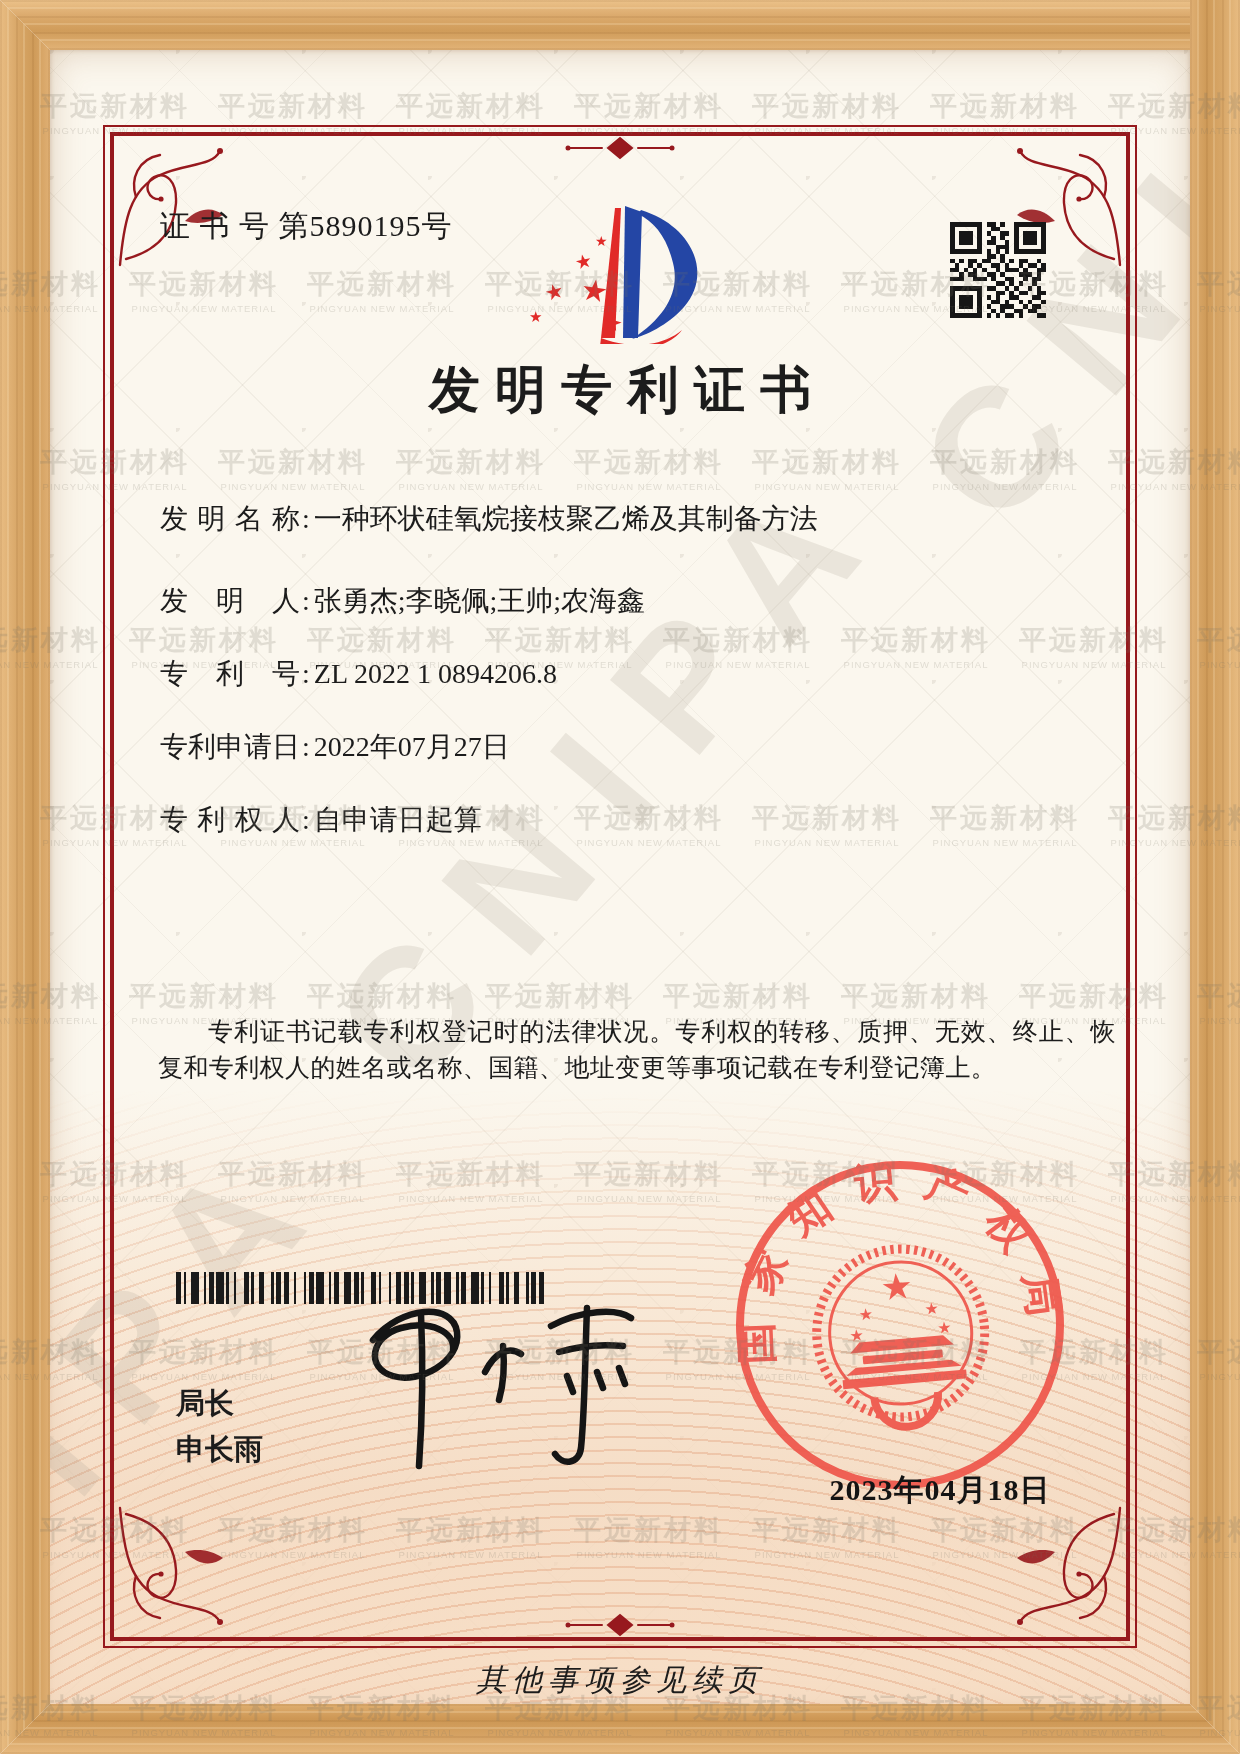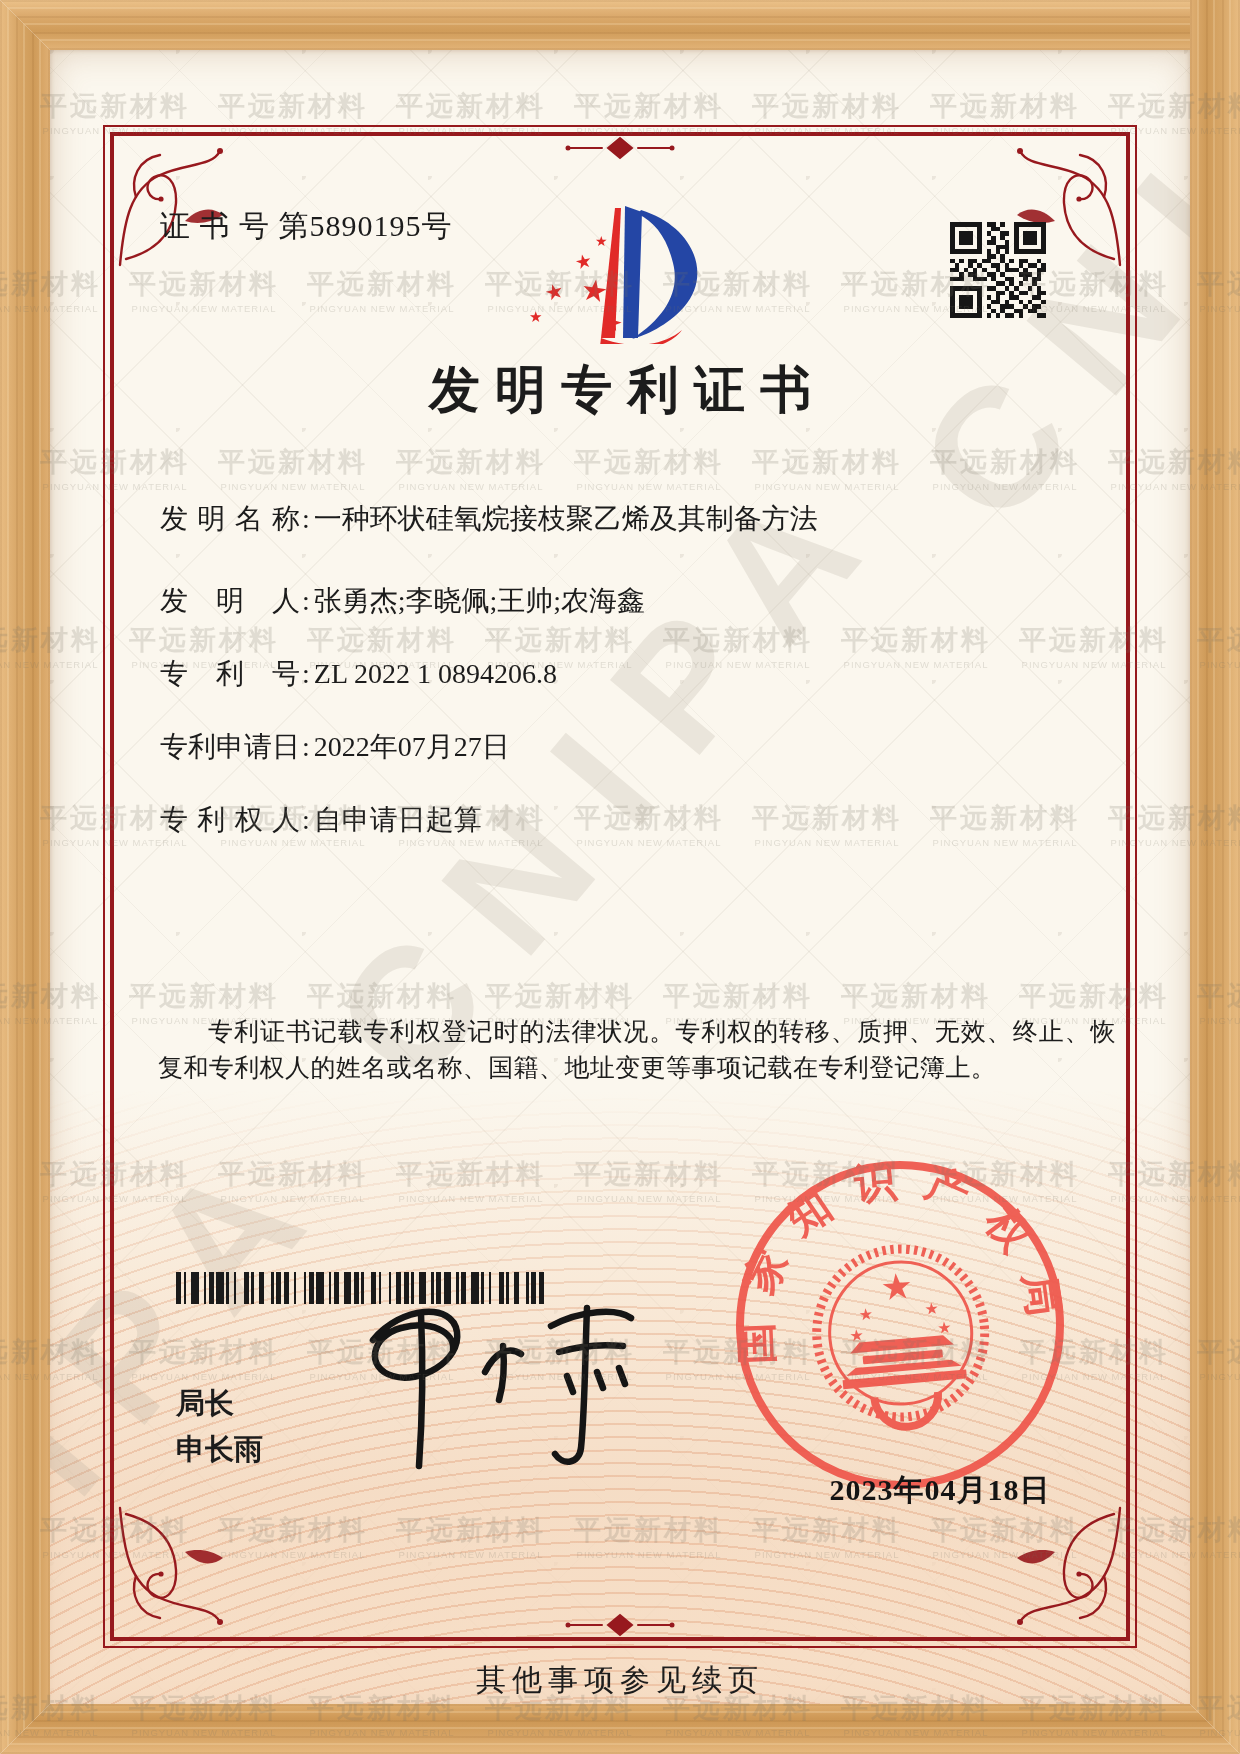--- a/index.html
+++ b/index.html
@@ -98,21 +98,21 @@
   .director-name{position:absolute;left:176px;top:1430px;font-size:29px;font-weight:700;
     font-family:"Liberation Sans","DejaVu Sans",sans-serif;}
   .signature{position:absolute;left:335px;top:1288px;width:310px;height:200px;}
 
   .seal{position:absolute;left:725px;top:1150px;width:350px;height:350px;opacity:.92;
         mix-blend-mode:multiply;transform:rotate(-5deg);}
   .seal-date{position:absolute;left:805px;top:1470px;width:270px;text-align:center;
     font-size:30px;font-weight:700;color:#141414;letter-spacing:1px;}
 
   .page-info{position:absolute;left:103px;width:1034px;top:1598px;text-align:center;font-size:24px;}
-  .note{position:absolute;left:0;right:0;top:1660px;text-align:center;font-size:30px;letter-spacing:6px;}
+  .note{position:absolute;left:0;right:0;top:1660px;text-align:center;font-size:30px;letter-spacing:6px;font-style:italic;}
 
   
   .wm-layer{position:absolute;inset:0;z-index:12;pointer-events:none;overflow:hidden;}
   .wm-tile{position:absolute;width:172px;text-align:center;}
   .wm-cn{font-family:"Liberation Sans","DejaVu Sans",sans-serif;font-weight:700;font-size:27px;
     letter-spacing:3px;color:rgba(122,114,100,.20);}
   .wm-en{font-family:"Liberation Sans","DejaVu Sans",sans-serif;font-size:9.5px;letter-spacing:1px;
     color:rgba(122,114,100,.20);margin-top:1px;}
 </style>
 </head>

